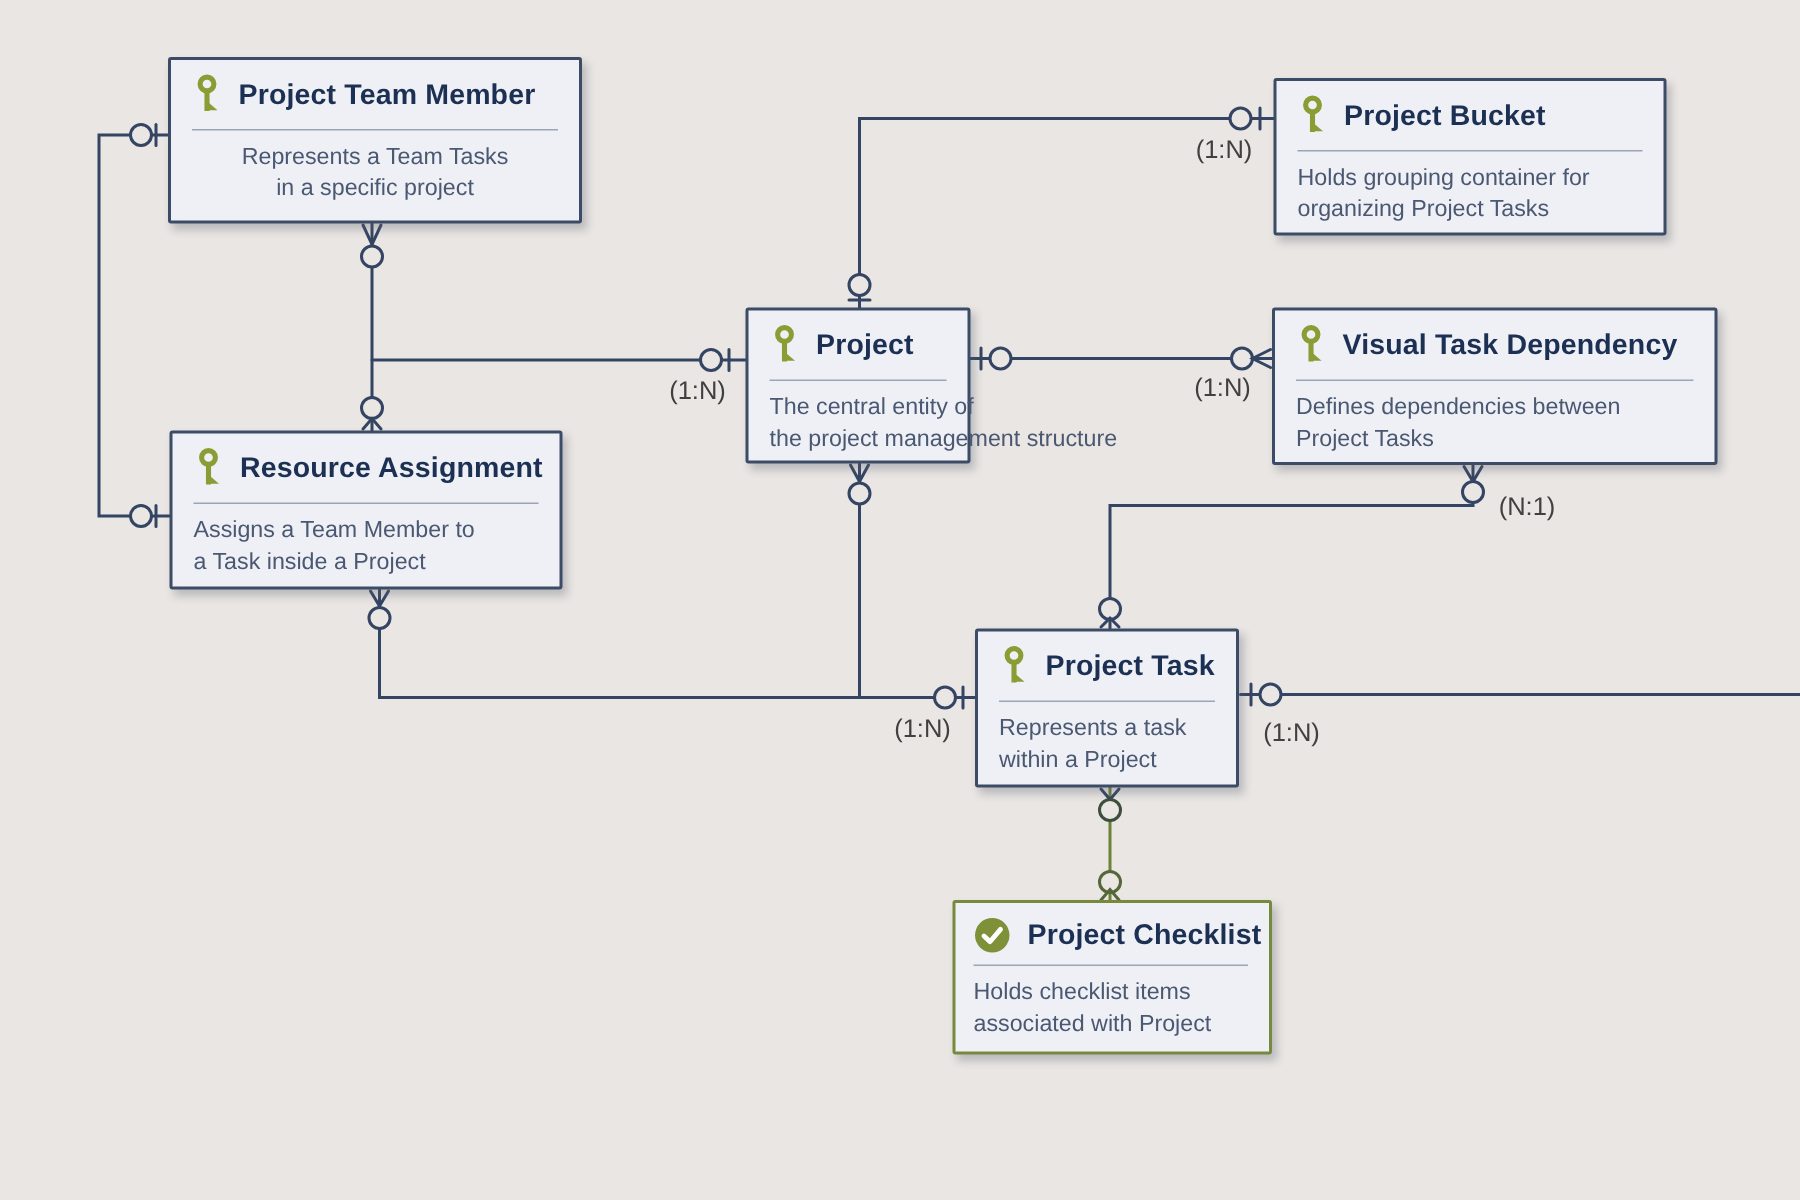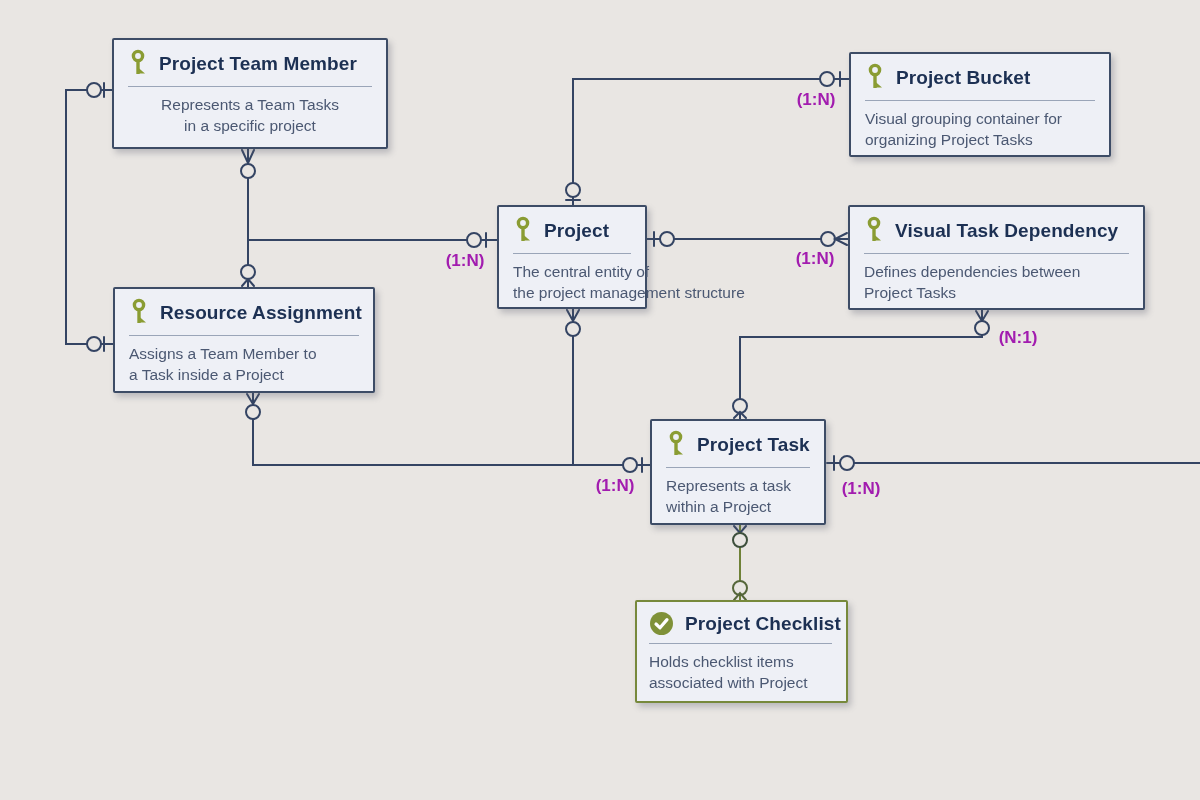--- a/index.html
+++ b/index.html
@@ -29,21 +29,21 @@
   }
   .divider{height:1px;background:#9aa5b8;margin:7px 0 7px 0;}
   .entity-desc{
     font-size:15.5px;color:#4b5872;line-height:1.38;
     white-space:pre;
   }
   .icon{display:inline-flex;flex:0 0 auto;}
   .card-label{
     position:absolute;
     transform:translate(-50%,-50%);
-    font-size:17px;font-weight:700;color:#a21caf;
+    font-size:17px;font-weight:400;color:#404040;
     white-space:nowrap;
   }
 </style>
 </head>
 <body>
 
 <div class="stage">
 
   <svg class="wires" width="1200" height="800" viewBox="0 0 1200 800" fill="none" stroke-linecap="round">
 
@@ -144,21 +144,21 @@
             <g stroke="#8a9c33" stroke-width="3.4" fill="none">
               <circle cx="10" cy="7" r="4.6"></circle>
               <line x1="10" y1="12" x2="10" y2="25"></line>
             </g>
             <path d="M10,18.5 L17,24.5 L10,24.5 Z" fill="#8a9c33"></path>
           </svg>
       </span>
       <span class="entity-title">Project Bucket</span>
     </div>
     <div class="divider"></div>
-    <div class="entity-desc">Visual grouping container for
+    <div class="entity-desc">Holds grouping container for
 organizing Project Tasks</div>
   </div>
 
   <div class="entity" style="left:497px;top:205px;width:150px;height:104px;">
     <div class="entity-header">
       <span class="icon">
         <svg width="20" height="30" viewBox="0 0 20 30">
             <g stroke="#8a9c33" stroke-width="3.4" fill="none">
               <circle cx="10" cy="7" r="4.6"></circle>
               <line x1="10" y1="12" x2="10" y2="25"></line>

